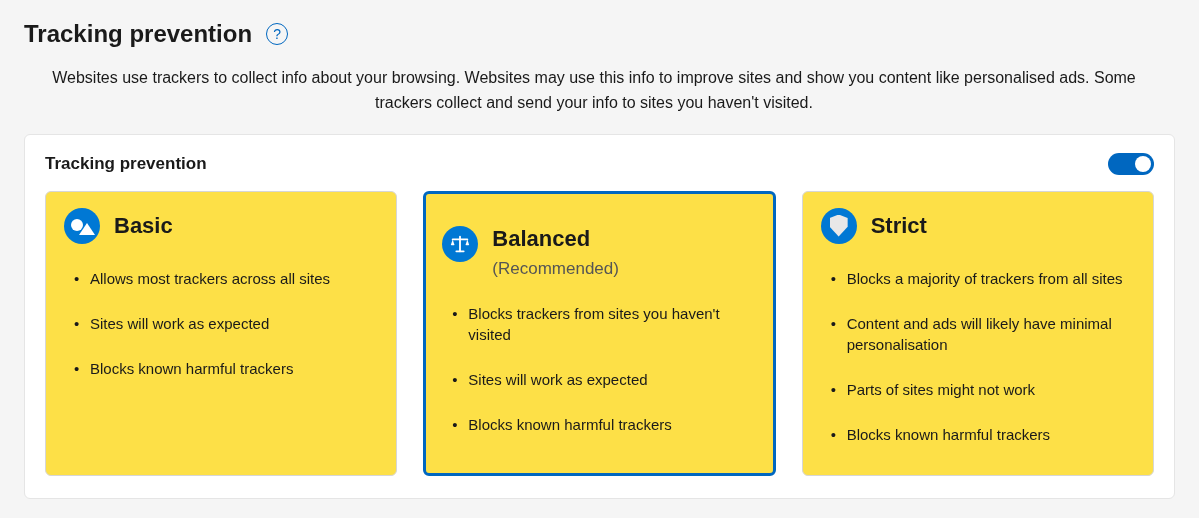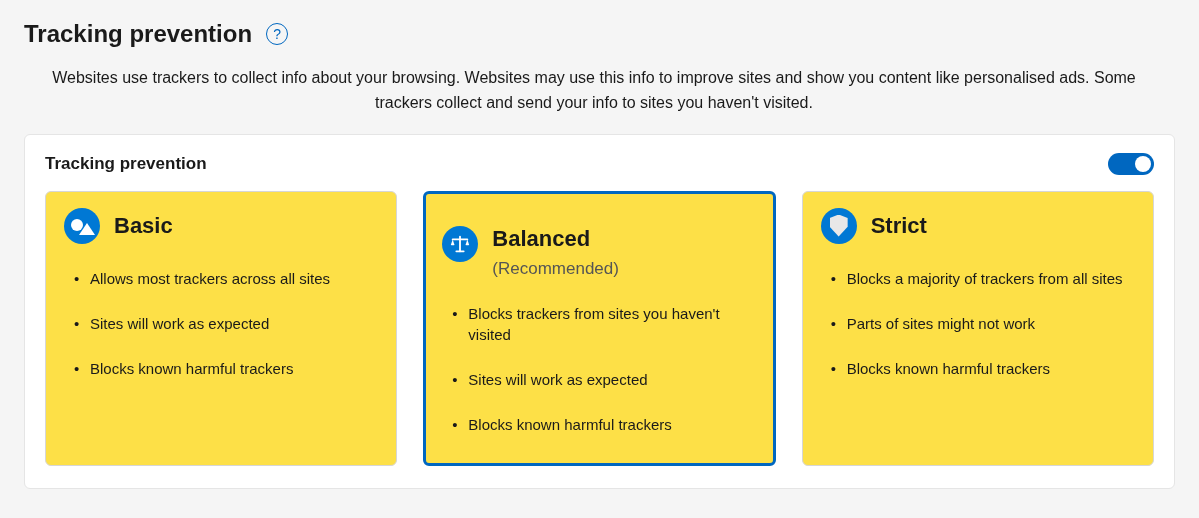--- a/index.html
+++ b/index.html
@@ -243,19 +243,20 @@
       <div class="option-header">
         <div class="option-icon strict-icon">
           <div class="shield-shape"></div>
         </div>
         <div class="option-title-wrap">
           <span class="option-title">Strict</span>
         </div>
       </div>
       <ul>
         <li>Blocks a majority of trackers from all sites</li>
+        <li>Content and ads will likely have minimal personalisation</li>
         <li>Parts of sites might not work</li>
         <li>Blocks known harmful trackers</li>
       </ul>
     </div>
 
   </div>
 </div>
 
 </body></html>

